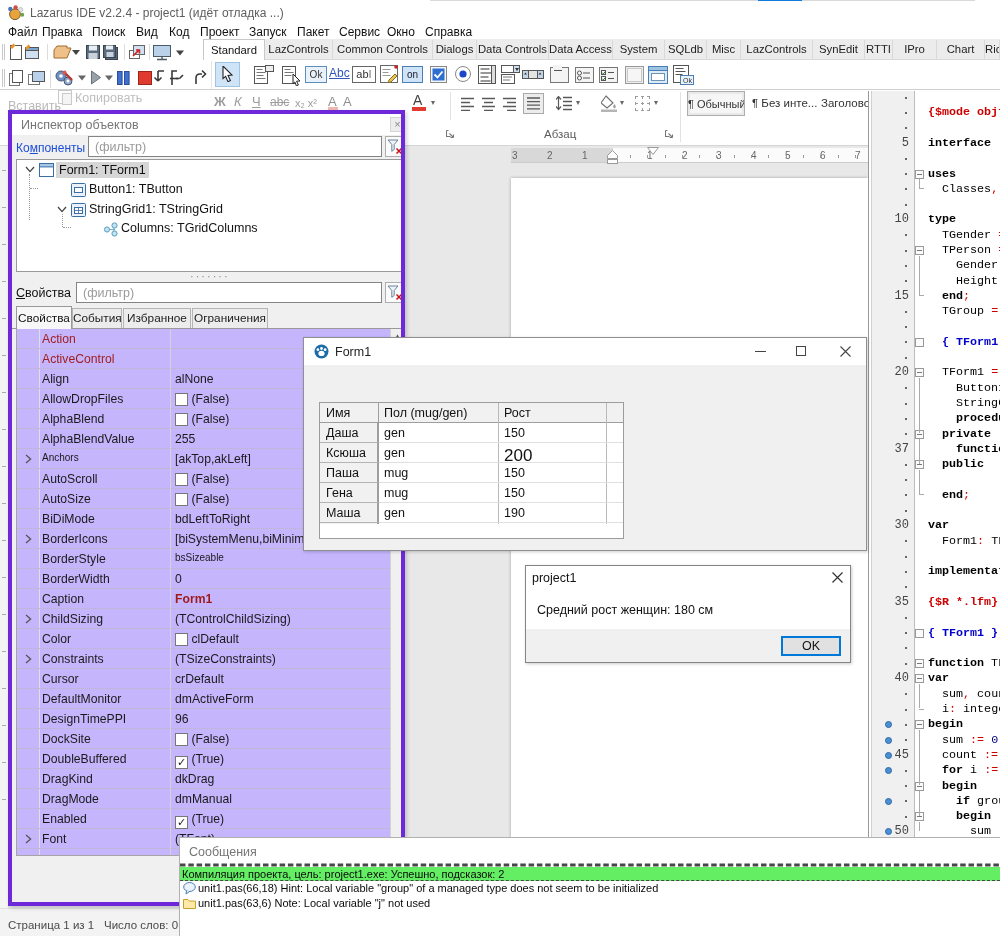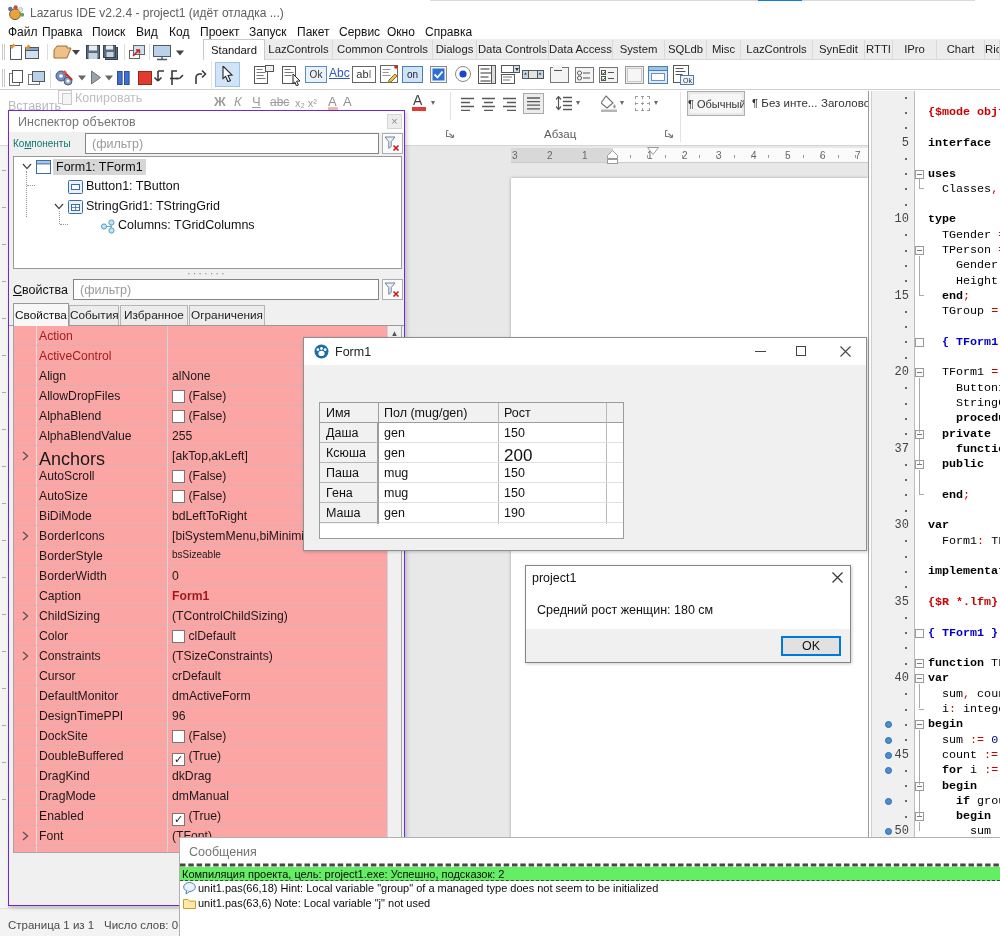--- a/index.html
+++ b/index.html
@@ -453,25 +453,25 @@
     <div class="abs mono" style="left:59px;top:626.3px;height:15px;font-size:11.7px;white-space:pre;color:#000;"><b>begin</b></div>
     <div class="abs mono" style="left:59px;top:641.6px;height:15px;font-size:11.7px;white-space:pre;color:#000;">&nbsp;&nbsp;sum <span style="color:#cc0000;">:=</span> <span style="color:#000080;">0</span><span style="color:#cc0000;">;</span></div>
     <div class="abs mono" style="left:59px;top:656.9px;height:15px;font-size:11.7px;white-space:pre;color:#000;">&nbsp;&nbsp;count <span style="color:#cc0000;">:=</span> </div>
     <div class="abs mono" style="left:59px;top:672.2px;height:15px;font-size:11.7px;white-space:pre;color:#000;">&nbsp;&nbsp;<b>for</b> i <span style="color:#cc0000;">:=</span>    </div>
     <div class="abs mono" style="left:59px;top:687.5px;height:15px;font-size:11.7px;white-space:pre;color:#000;">&nbsp;&nbsp;<b>begin</b></div>
     <div class="abs mono" style="left:59px;top:702.8px;height:15px;font-size:11.7px;white-space:pre;color:#000;">&nbsp;&nbsp;&nbsp;&nbsp;<b>if</b> groupiGen</div>
     <div class="abs mono" style="left:59px;top:718.1px;height:15px;font-size:11.7px;white-space:pre;color:#000;">&nbsp;&nbsp;&nbsp;&nbsp;<b>begin</b></div>
     <div class="abs mono" style="left:59px;top:733.4px;height:15px;font-size:11.7px;white-space:pre;color:#000;">&nbsp;&nbsp;&nbsp;&nbsp;&nbsp;&nbsp;sum <span style="color:#cc0000;">:=</span> sum </div>
 </div>
 <div class="abs" style="left:868px;top:837px;width:132px;height:1px;background:#9a9a9a;"></div>
-<div class="abs" style="left:8px;top:110px;width:397px;height:796px;background:#f0f0f0;border:1px solid #6d28d9;box-sizing:border-box;overflow:hidden;box-shadow:2px 2px 4px rgba(0,0,0,.18);">
+<div class="abs" style="left:8px;top:110px;width:397px;height:796px;background:#f0f0f0;border:4px solid #6d28d9;box-sizing:border-box;overflow:hidden;box-shadow:2px 2px 4px rgba(0,0,0,.18);">
 <div class="abs" style="left:0;top:0;width:395px;height:21px;background:#fff;"></div>
 <div class="abs" style="left:9px;top:4px;font-size:12.5px;color:#767676;">Инспектор объектов</div>
 <div class="abs" style="left:378px;top:3px;width:15px;height:15px;background:#ededed;border:1px solid #d5d5d5;box-sizing:border-box;color:#8a8a8a;font-size:11px;line-height:13px;text-align:center;">×</div>
-<div class="abs" style="left:4px;top:27px;font-size:10px;color:#0f766e;">Ко<span style="text-decoration:underline">м</span>поненты</div>
+<div class="abs" style="left:4px;top:27px;font-size:12px;color:#1d4ed8;">Ко<span style="text-decoration:underline">м</span>поненты</div>
 <div class="abs" style="left:76px;top:22px;width:294px;height:21px;background:#fff;border:1px solid #848484;box-sizing:border-box;"></div>
 <div class="abs" style="left:83px;top:26px;font-size:12.5px;color:#9a9a9a;">(фильтр)</div>
 <div class="abs" style="left:373px;top:22px;width:21px;height:21px;background:#fbfbfb;border:1px solid #adadad;box-sizing:border-box;"><svg width="16" height="15" viewBox="0 0 16 15" style="margin:2px 0 0 1px;">
         <path d="M1 1 h10 l-3.8 4.5 v5 l-2.4 1.8 v-6.8 Z" fill="#eef3f8" stroke="#6b8399"></path>
         <path d="M9.5 9.5 l5 5 M14.5 9.5 l-5 5" stroke="#cc1111" stroke-width="1.5"></path>
       </svg></div>
 <div class="abs" style="left:4px;top:45px;width:389px;height:113px;background:#fff;border:1px solid #999;box-sizing:border-box;">
 <svg class="abs" style="left:8px;top:4px;" width="10" height="10" viewBox="0 0 10 10">
         <path d="M1 3 L5 7.6 L9 3" fill="none" stroke="#444" stroke-width="1.3"></path>
       </svg>
@@ -512,21 +512,21 @@
 <div class="abs" style="left:71px;top:172px;font-size:12.5px;color:#9a9a9a;">(фильтр)</div>
 <div class="abs" style="left:373px;top:168px;width:21px;height:21px;background:#fbfbfb;border:1px solid #adadad;box-sizing:border-box;"><svg width="16" height="15" viewBox="0 0 16 15" style="margin:2px 0 0 1px;">
         <path d="M1 1 h10 l-3.8 4.5 v5 l-2.4 1.8 v-6.8 Z" fill="#eef3f8" stroke="#6b8399"></path>
         <path d="M9.5 9.5 l5 5 M14.5 9.5 l-5 5" stroke="#cc1111" stroke-width="1.5"></path>
       </svg></div>
 <div class="abs" style="left:0px;top:214px;width:395px;height:1px;background:#999;"></div>
 <div class="abs" style="left:4px;top:192px;width:56px;height:23px;background:#f7f7f7;border:1px solid #999;border-bottom:none;box-sizing:border-box;text-align:center;font-size:11.8px;color:#111;line-height:22px;white-space:nowrap;overflow:hidden;">Свойства</div>
 <div class="abs" style="left:60px;top:194px;width:50px;height:20px;background:#ececec;border:1px solid #b5b5b5;border-bottom:none;box-sizing:border-box;text-align:center;font-size:11.8px;color:#222;line-height:19px;white-space:nowrap;overflow:hidden;">События</div>
 <div class="abs" style="left:111px;top:194px;width:68px;height:20px;background:#ececec;border:1px solid #b5b5b5;border-bottom:none;box-sizing:border-box;text-align:center;font-size:11.8px;color:#222;line-height:19px;white-space:nowrap;overflow:hidden;">Избранное</div>
 <div class="abs" style="left:180px;top:194px;width:76px;height:20px;background:#ececec;border:1px solid #b5b5b5;border-bottom:none;box-sizing:border-box;text-align:center;font-size:11.8px;color:#222;line-height:19px;white-space:nowrap;overflow:hidden;">Ограничения</div>
-<div class="abs" style="left:4px;top:215px;width:389px;height:527px;background:#fca5a5;border:1px solid #a5a5a5;border-top:none;box-sizing:border-box;overflow:hidden;">
+<div class="abs" style="left:4px;top:215px;width:389px;height:527px;background:#c4b5fd;border:1px solid #a5a5a5;border-top:none;box-sizing:border-box;overflow:hidden;">
 <div class="abs" style="left:22px;top:0;width:1px;height:527px;background:#e0e0e0;"></div>
 <div class="abs" style="left:153px;top:0;width:1px;height:527px;background:#d4d4d4;"></div>
 <div class="abs" style="left:373px;top:0;width:1px;height:527px;background:#d4d4d4;"></div>
 <div class="abs" style="left:0;top:0px;width:387px;height:20px;border-bottom:1px dotted #b9b9b9;box-sizing:border-box;"></div>
       <div class="abs" style="left:25px;top:3px;font-size:12.2px;color:#a02020;">Action</div>
       <div class="abs" style="left:0;top:20px;width:387px;height:20px;border-bottom:1px dotted #b9b9b9;box-sizing:border-box;"></div>
       <div class="abs" style="left:25px;top:23px;font-size:12.2px;color:#a02020;">ActiveControl</div>
       <div class="abs" style="left:0;top:40px;width:387px;height:20px;border-bottom:1px dotted #b9b9b9;box-sizing:border-box;"></div>
       <div class="abs" style="left:25px;top:43px;font-size:12.2px;color:#1a1a1a;">Align</div>
       <div class="abs" style="left:158px;top:43px;font-size:12.2px;color:#1a1a1a;white-space:nowrap;overflow:hidden;width:215px;">alNone</div>
@@ -536,21 +536,21 @@
       <div class="abs" style="left:0;top:80px;width:387px;height:20px;border-bottom:1px dotted #b9b9b9;box-sizing:border-box;"></div>
       <div class="abs" style="left:25px;top:83px;font-size:12.2px;color:#1a1a1a;">AlphaBlend</div>
       <div class="abs" style="left:158px;top:83px;font-size:12.2px;color:#1a1a1a;white-space:nowrap;overflow:hidden;width:215px;"><span style="display:inline-block;width:13px;height:13px;background:#fff;border:1px solid #777;vertical-align:-3px;box-sizing:border-box;"></span> (False)</div>
       <div class="abs" style="left:0;top:100px;width:387px;height:20px;border-bottom:1px dotted #b9b9b9;box-sizing:border-box;"></div>
       <div class="abs" style="left:25px;top:103px;font-size:12.2px;color:#1a1a1a;">AlphaBlendValue</div>
       <div class="abs" style="left:158px;top:103px;font-size:12.2px;color:#1a1a1a;white-space:nowrap;overflow:hidden;width:215px;">255</div>
       <div class="abs" style="left:0;top:120px;width:387px;height:20px;border-bottom:1px dotted #b9b9b9;box-sizing:border-box;"></div>
       <svg class="abs" style="left:6px;top:125px;" width="10" height="10" viewBox="0 0 10 10">
         <path d="M3 1 L7.6 5 L3 9" fill="none" stroke="#555" stroke-width="1.3"></path>
       </svg>
-      <div class="abs" style="left:25px;top:123px;font-size:18px;color:#1a1a1a;">Anchors</div>
+      <div class="abs" style="left:25px;top:123px;font-size:10px;color:#1a1a1a;">Anchors</div>
       <div class="abs" style="left:158px;top:123px;font-size:12.2px;color:#1a1a1a;white-space:nowrap;overflow:hidden;width:215px;">[akTop,akLeft]</div>
       <div class="abs" style="left:0;top:140px;width:387px;height:20px;border-bottom:1px dotted #b9b9b9;box-sizing:border-box;"></div>
       <div class="abs" style="left:25px;top:143px;font-size:12.2px;color:#1a1a1a;">AutoScroll</div>
       <div class="abs" style="left:158px;top:143px;font-size:12.2px;color:#1a1a1a;white-space:nowrap;overflow:hidden;width:215px;"><span style="display:inline-block;width:13px;height:13px;background:#fff;border:1px solid #777;vertical-align:-3px;box-sizing:border-box;"></span> (False)</div>
       <div class="abs" style="left:0;top:160px;width:387px;height:20px;border-bottom:1px dotted #b9b9b9;box-sizing:border-box;"></div>
       <div class="abs" style="left:25px;top:163px;font-size:12.2px;color:#1a1a1a;">AutoSize</div>
       <div class="abs" style="left:158px;top:163px;font-size:12.2px;color:#1a1a1a;white-space:nowrap;overflow:hidden;width:215px;"><span style="display:inline-block;width:13px;height:13px;background:#fff;border:1px solid #777;vertical-align:-3px;box-sizing:border-box;"></span> (False)</div>
       <div class="abs" style="left:0;top:180px;width:387px;height:20px;border-bottom:1px dotted #b9b9b9;box-sizing:border-box;"></div>
       <div class="abs" style="left:25px;top:183px;font-size:12.2px;color:#1a1a1a;">BiDiMode</div>
       <div class="abs" style="left:158px;top:183px;font-size:12.2px;color:#1a1a1a;white-space:nowrap;overflow:hidden;width:215px;">bdLeftToRight</div>

